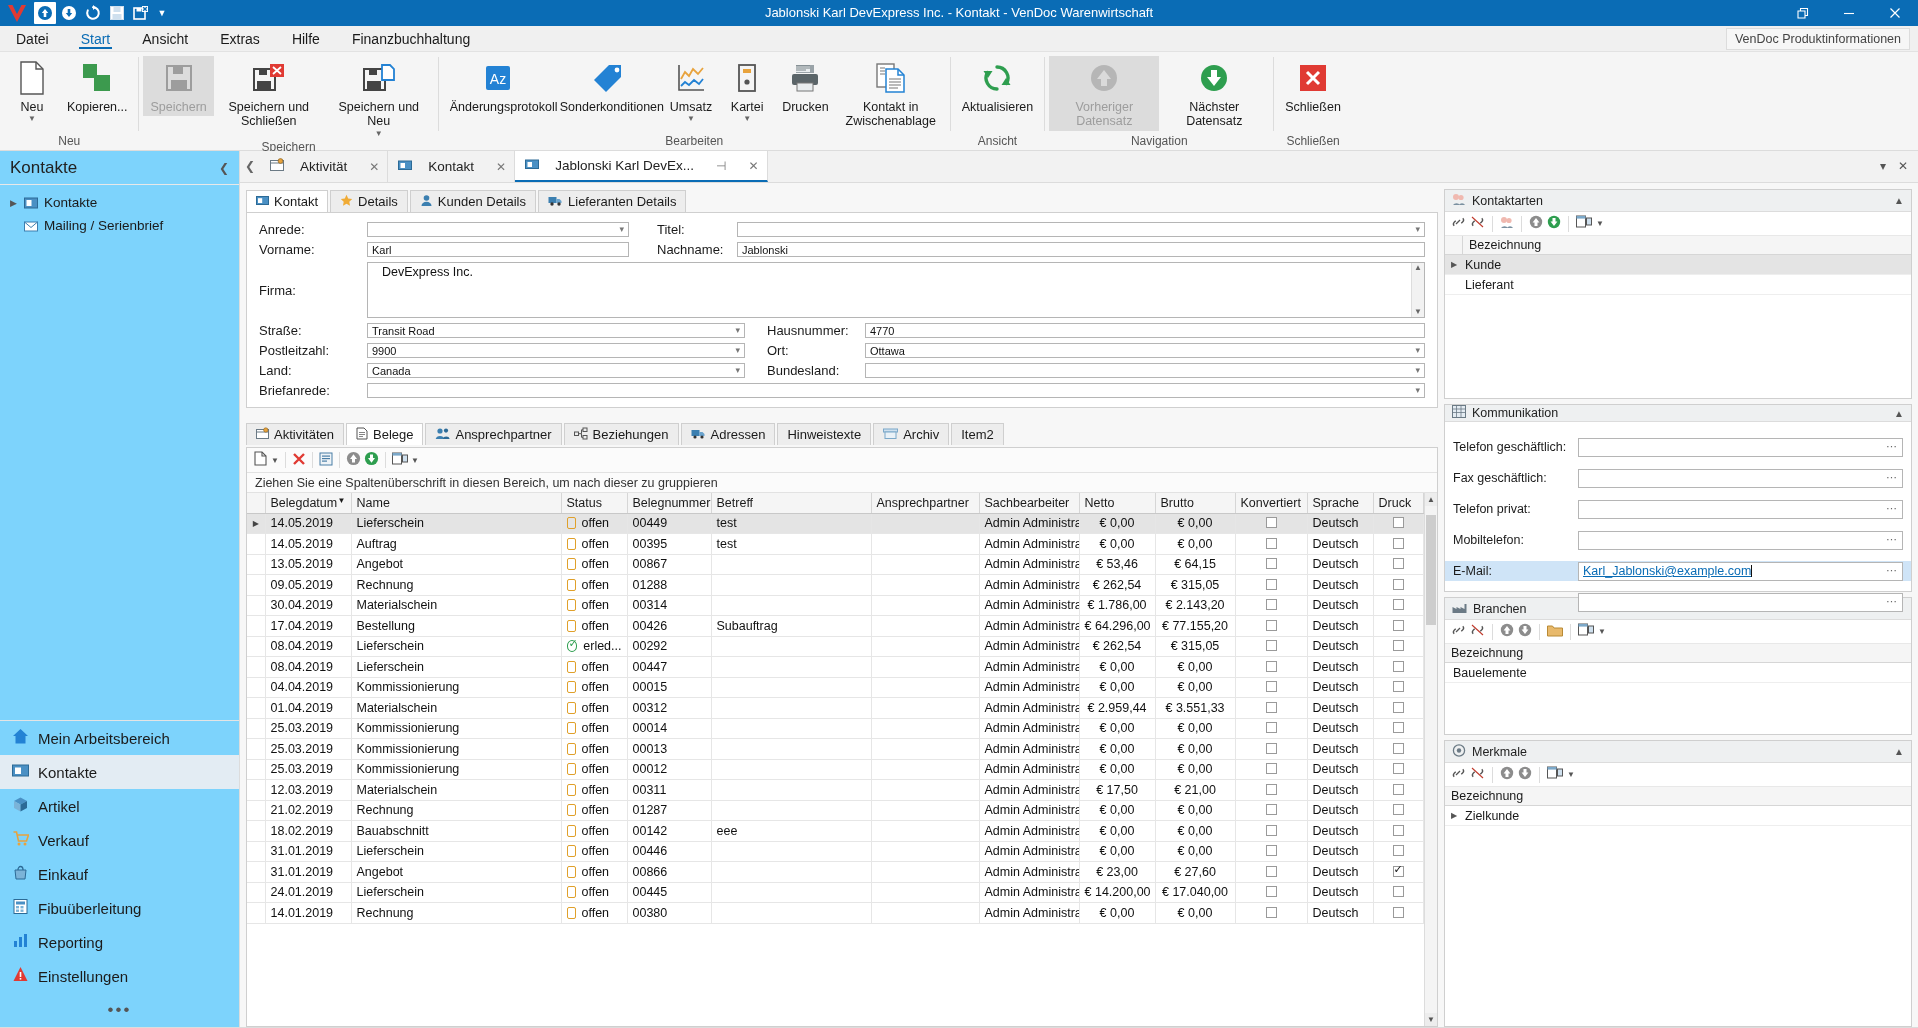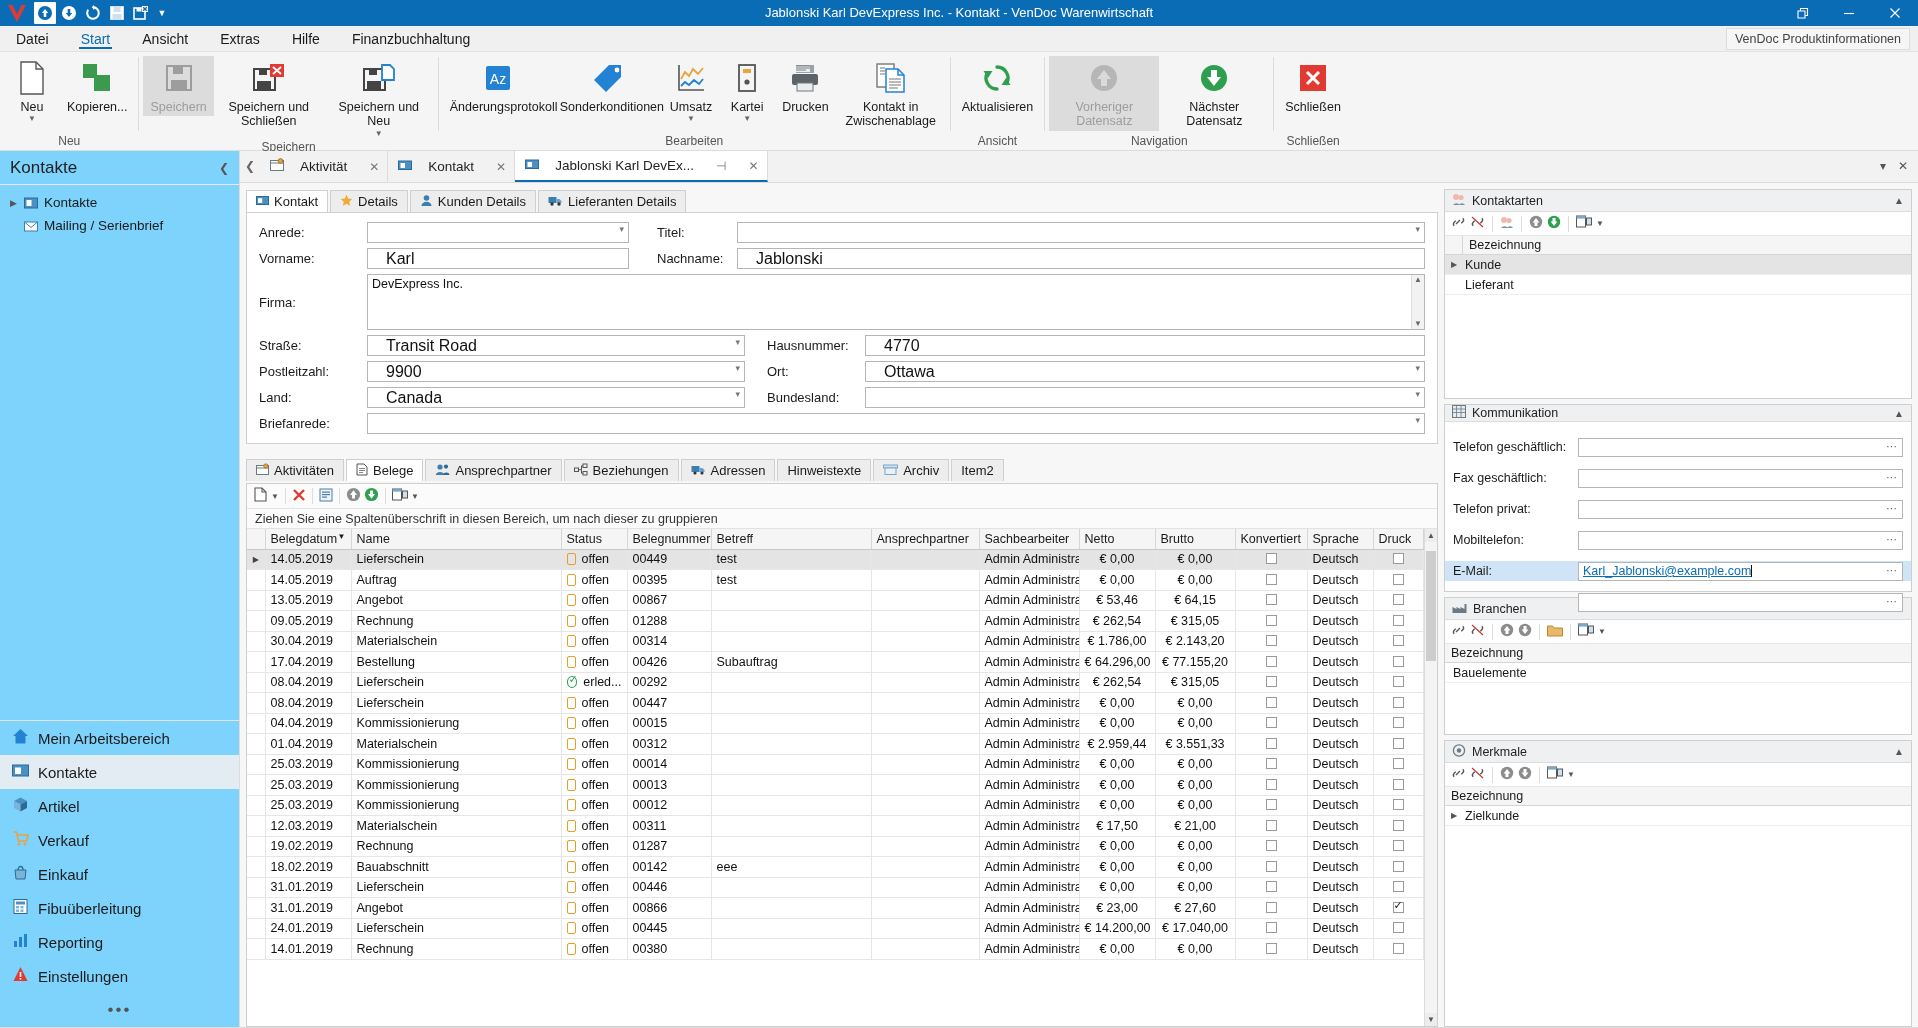--- a/index.html
+++ b/index.html
@@ -114,28 +114,28 @@
   .subtabs { display:flex; align-items:flex-end; height:23px; }
   .stab { height:22px; display:flex; align-items:center; gap:5px; padding:0 9px;
           font-size:13px; border:1px solid #cfcfcf; border-bottom:none; background:#ededed;
           margin-right:2px; color:#1a1a1a;}
   .stab.active { background:#ffffff; }
   .formcard { border:1px solid #cfcfcf; background:#ffffff; padding:9px 12px 9px 12px; }
   .frow { display:flex; align-items:center; margin-bottom:5px; }
   .flabel { font-size:13px; color:#1a1a1a; }
   .fctl { position:relative; }
   .inp {
-    border:1px solid #b5b5b5; background:#fff; height:21px; font-size:16px;
-    display:flex; align-items:center; padding:0 18px; color:#111; overflow:hidden; white-space:nowrap;
+    border:1px solid #b5b5b5; background:#fff; height:15px; font-size:11px;
+    display:flex; align-items:center; padding:0 4px; color:#111; overflow:hidden; white-space:nowrap;
   }
   .inp.combo:after {
     content:"▾"; position:absolute; right:5px; top:2px; font-size:9px; color:#777;
   }
   .ta { border:1px solid #b5b5b5; background:#fff; height:56px; font-size:12.5px;
-        padding:2px 4px; color:#111; position:relative; }
+        padding:2px 14px; color:#111; position:relative; }
   .ta-sb { position:absolute; right:0; top:0; bottom:0; width:13px; background:#f2f2f2;
            border-left:1px solid #ddd; display:flex; flex-direction:column; justify-content:space-between;}
   .ta-sb span { font-size:8px; color:#666; text-align:center; line-height:10px; }
 
   
   .gridcard { flex:1; border:1px solid #cfcfcf; background:#ffffff; display:flex; flex-direction:column;
               min-height:0; margin-top:2px;}
   .gtoolbar { height:25px; display:flex; align-items:center; gap:3px; padding:0 6px;
               border-bottom:1px solid #e2e2e2; background:#fbfbfb; }
   .gt-sep { width:1px; height:16px; background:#dcdcdc; margin:0 3px; }
@@ -1189,21 +1189,21 @@
                     <td>Admin Administra...</td>
                     <td class="num">€ 17,50</td>
                     <td class="num">€ 21,00</td>
                     <td class="ctr"><span class="cb"></span></td>
                     <td>Deutsch</td>
                     <td class="ctr"><span class="cb"></span></td>
                     <td></td>
                   </tr>
                   <tr>
                     <td style="text-align: center; font-size: 8px; color: rgb(68, 68, 68);"></td>
-                    <td>19.02.2019</td>
+                    <td>21.02.2019</td>
                     <td>Rechnung</td>
                     <td>
                       <span class="status-cell">
                         <span class="st-ico"></span>
                         <span>offen</span>
                       </span>
                     </td>
                     <td>01287</td>
                     <td></td>
                     <td></td>

